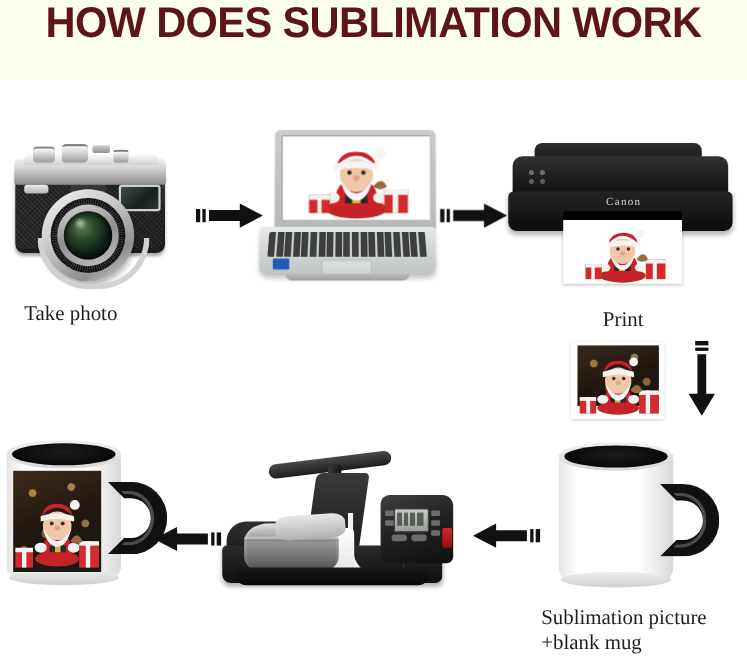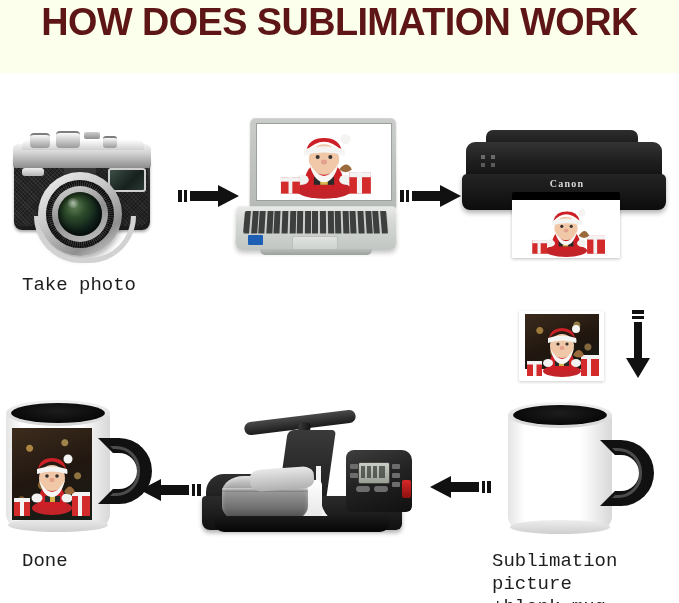--- a/index.html
+++ b/index.html
@@ -29,21 +29,21 @@
     transform-origin:center top;
     white-space:nowrap;
   }
 
   
   .caption{
     position:absolute;
     color:#1e1e1e;
     font-size:19px;
     line-height:23px;
-    font-family:Liberation Mono, monospace;
+    font-family:Liberation Serif, serif;
     white-space:pre-line;
   }
 
   
   .arrow{position:absolute;}
   .arrow svg{display:block;}
 
   
   .camera{position:absolute;left:8px;top:120px;width:150px;height:130px;}
   .cam-body{
@@ -194,21 +194,21 @@
   .pr-panel-dots{
     position:absolute;left:16px;top:22px;width:26px;height:18px;
     background:
       radial-gradient(circle at 5px 5px,#6a6a6a 2.2px,transparent 2.4px),
       radial-gradient(circle at 15px 5px,#6a6a6a 2.2px,transparent 2.4px),
       radial-gradient(circle at 5px 13px,#5a5a5a 2.2px,transparent 2.4px),
       radial-gradient(circle at 15px 13px,#5a5a5a 2.2px,transparent 2.4px);
   }
   .pr-logo{
     position:absolute;left:78px;top:48px;width:54px;height:12px;
-    color:#d8d8d8;font-size:10px;letter-spacing:1.2px;font-weight:bold;
+    color:#d8d8d8;font-size:10px;letter-spacing:1.2px;font-weight:normal;
     text-align:center;line-height:12px;
     font-family:"Liberation Serif","DejaVu Serif",serif;
   }
   .pr-slot{
     position:absolute;left:50px;top:62px;width:108px;height:14px;
     background:#000;border-radius:2px;
   }
   .pr-paper{
     position:absolute;left:50px;top:70px;width:108px;height:58px;
     background:#ffffff;
@@ -492,20 +492,21 @@
             <rect x="23" y="36" width="3" height="13" fill="#f3f3f3"></rect>
             <rect x="70" y="32" width="17" height="17" fill="#d32b2b"></rect>
             <rect x="70" y="32" width="17" height="3.5" fill="#f3f3f3"></rect>
             <rect x="76" y="32" width="3.5" height="17" fill="#f3f3f3"></rect>
             <path d="M62 32 q6 -9 10 0 q-5 4 -10 0z" fill="#9a6a3a"></path>
           </g>
         </svg>
       </div>
     </div>
   </div>
+  <div class="caption" style="left:548px;top:279px;width:120px;">Print</div>
 
   <div class="arrow" style="left:624px;top:310px;">
     <svg width="28" height="70" viewBox="0 0 28 70">
       <rect x="8" y="0" width="12" height="4" fill="#111"></rect>
       <rect x="8" y="6" width="12" height="3" fill="#111"></rect>
       <path d="M10 12 H18 V48 H26 L14 68 L2 48 H10 Z" fill="#111"></path>
     </svg>
   </div>
 
   <div class="transfer">
@@ -621,15 +622,14 @@
             <rect x="60" y="50" width="18" height="4" fill="#f3f3f3"></rect>
             <rect x="66" y="50" width="4" height="24" fill="#f3f3f3"></rect>
             <path d="M52 50 q6 -11 11 0 q-5 5 -11 0z" fill="#9a6a3a"></path>
           </g>
         </svg>
       </div>
     </div>
     <div class="mug-rim"></div>
     <div class="mug-inner"></div>
   </div>
-  <div class="caption" style="left:22px;top:550px;width:140px;">Done</div>
 
 </div>
 
 </body></html>

